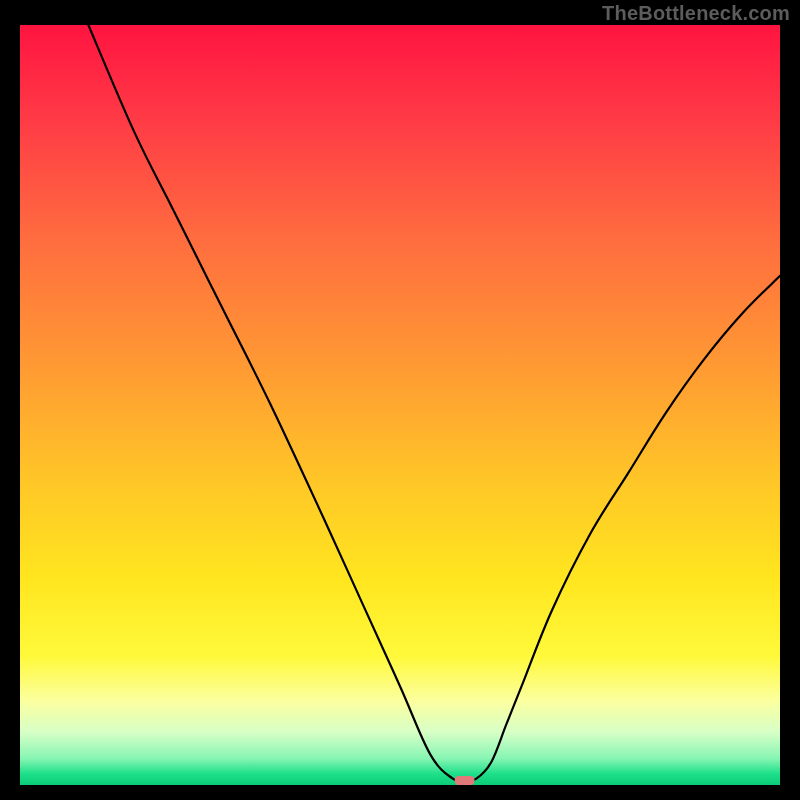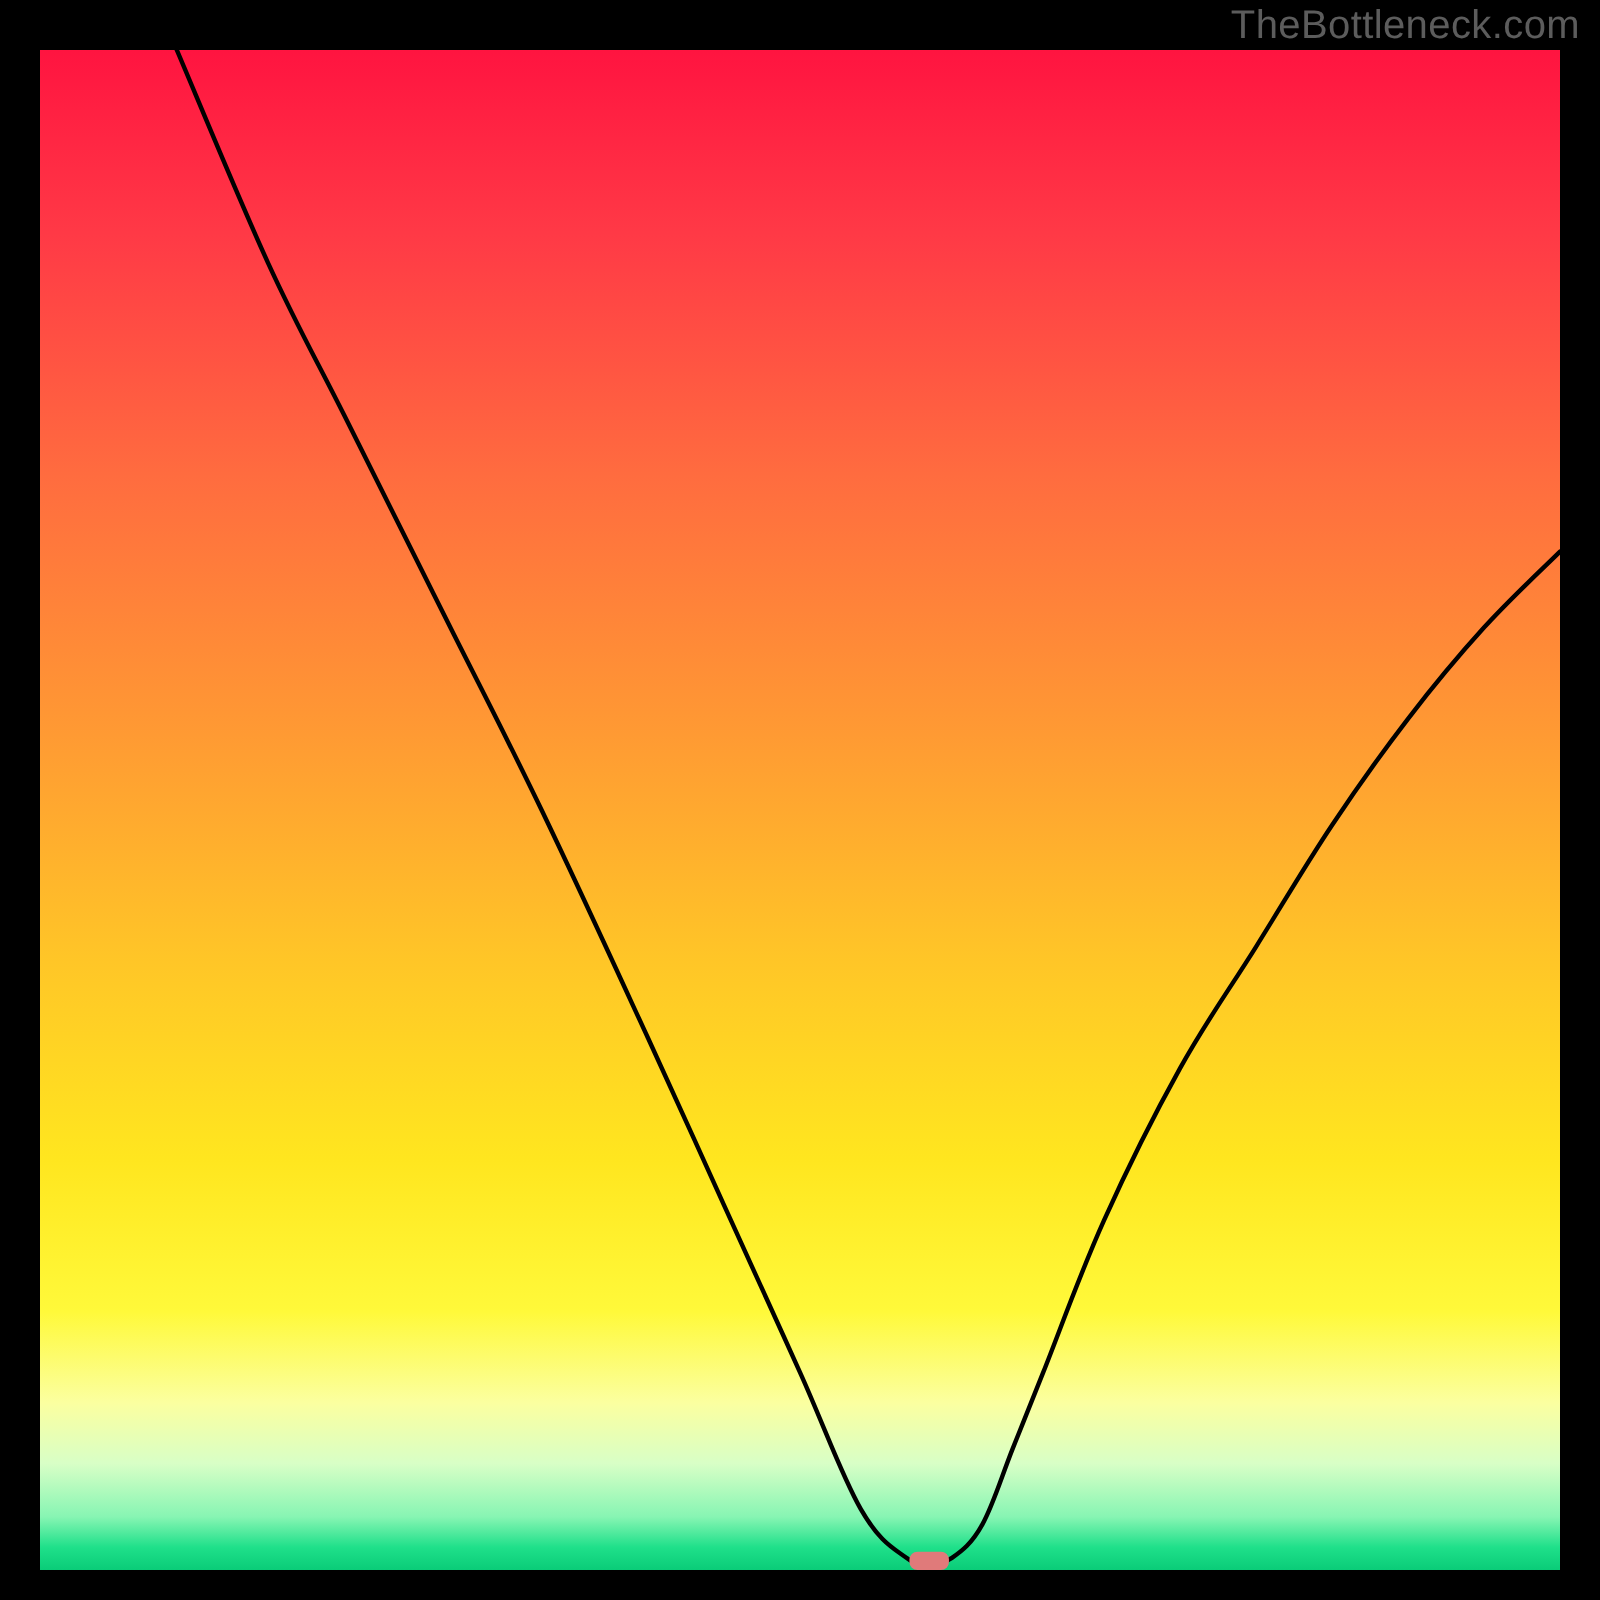--- a/index.html
+++ b/index.html
@@ -16,21 +16,21 @@
     width: 800px;
     height: 800px;
     background: #000;
   }
   .watermark {
     position: absolute;
     top: 2px;
     right: 10px;
     color: #5c5c5c;
     font-size: 20px;
-    font-weight: 400;
+    font-weight: 700;
     letter-spacing: 0.2px;
     z-index: 5;
   }
   .plot {
     position: absolute;
     left: 20px;
     top: 25px;
     width: 760px;
     height: 760px;
   }

